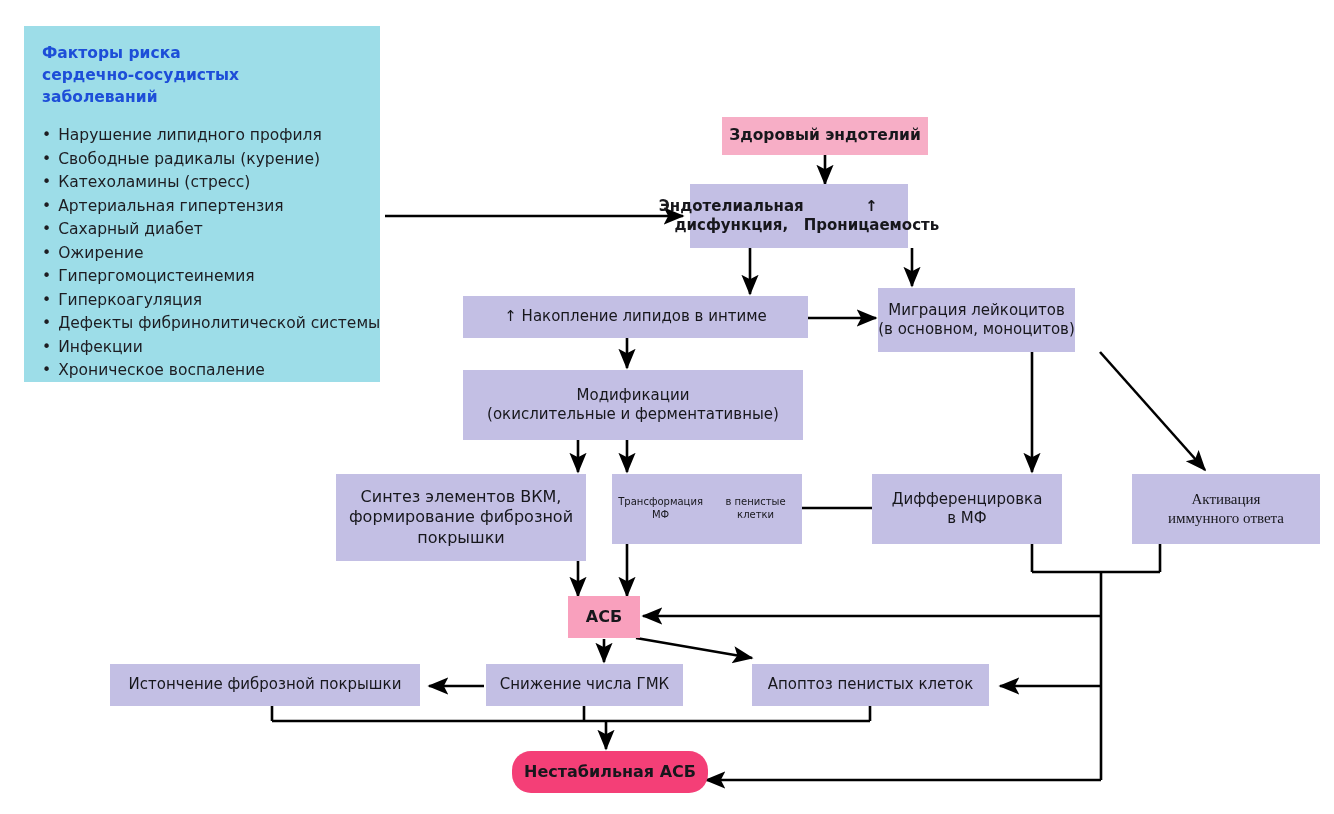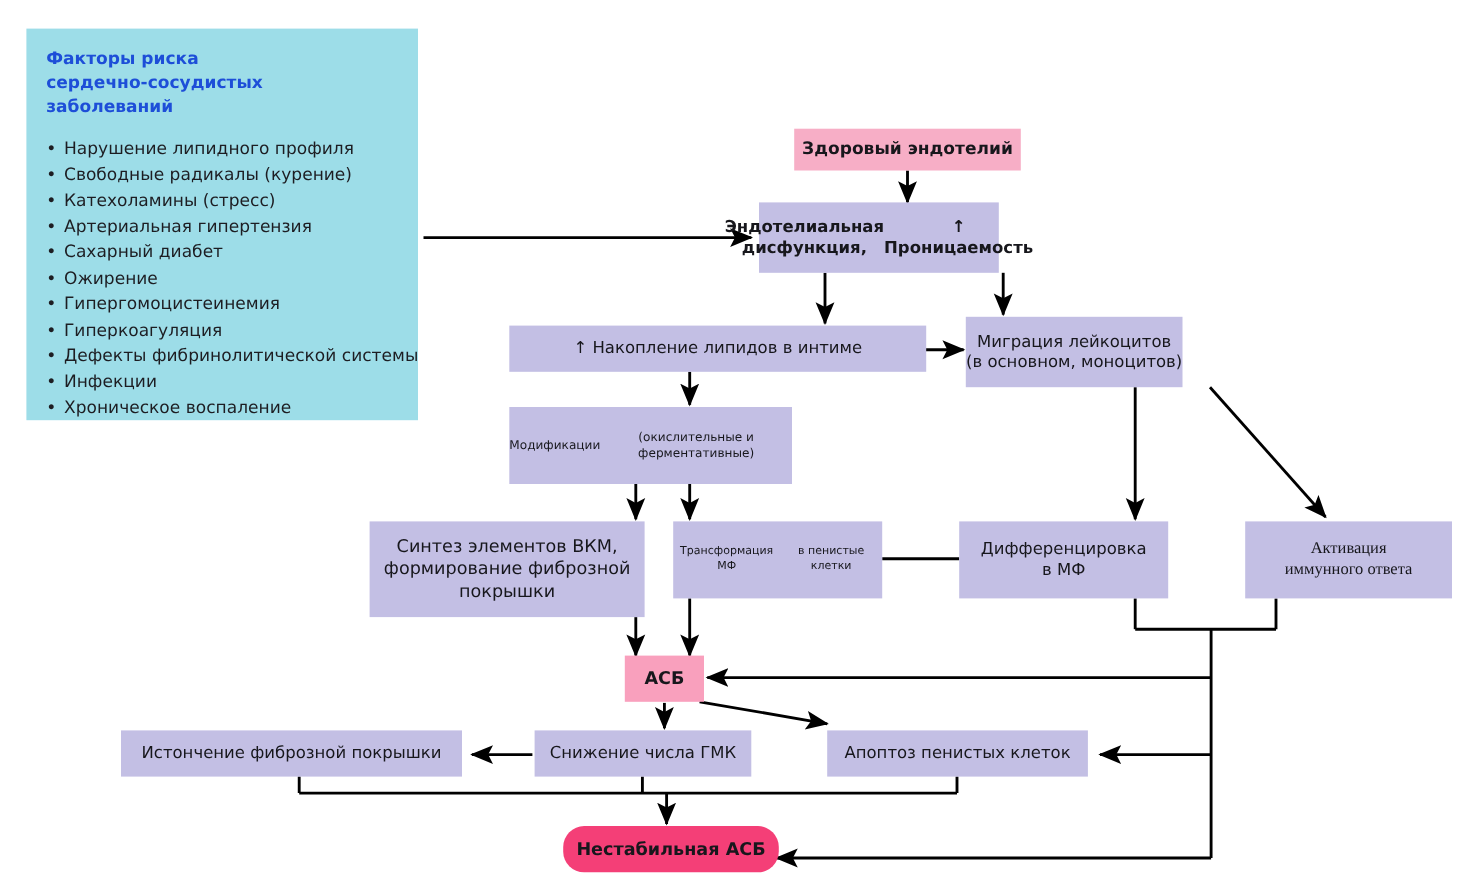--- a/index.html
+++ b/index.html
@@ -112,30 +112,30 @@
 
   <div class="node pink-light" style="left:722px;top:117px;width:206px;height:38px;font-size:15.5px;">
     <span>Здоровый эндотелий</span>
   </div>
 
   <div class="node purple" style="left:690px;top:184px;width:218px;height:64px;font-size:15px;font-weight:bold;flex-direction:row;">
     <span>Эндотелиальная дисфункция,</span>
     <span>↑ Проницаемость</span>
   </div>
 
-  <div class="node purple" style="left:463px;top:296px;width:379px;height:42px;font-size:15px;">
+  <div class="node purple" style="left:463px;top:296px;width:345px;height:42px;font-size:15px;">
     <span>↑ Накопление липидов в интиме</span>
   </div>
 
   <div class="node purple" style="left:878px;top:288px;width:197px;height:64px;font-size:15px;flex-direction:column;">
     <span>Миграция лейкоцитов</span>
     <span>(в основном, моноцитов)</span>
   </div>
 
-  <div class="node purple" style="left:463px;top:370px;width:257px;height:70px;font-size:11px;">
+  <div class="node purple" style="left:463px;top:370px;width:340px;height:70px;font-size:15px;flex-direction:column;">
     <span>Модификации</span>
     <span>(окислительные и ферментативные)</span>
   </div>
 
   <div class="node purple" style="left:336px;top:474px;width:250px;height:87px;font-size:16px;flex-direction:column;">
     <span>Синтез элементов ВКМ,</span>
     <span>формирование фиброзной</span>
     <span>покрышки</span>
   </div>
 

